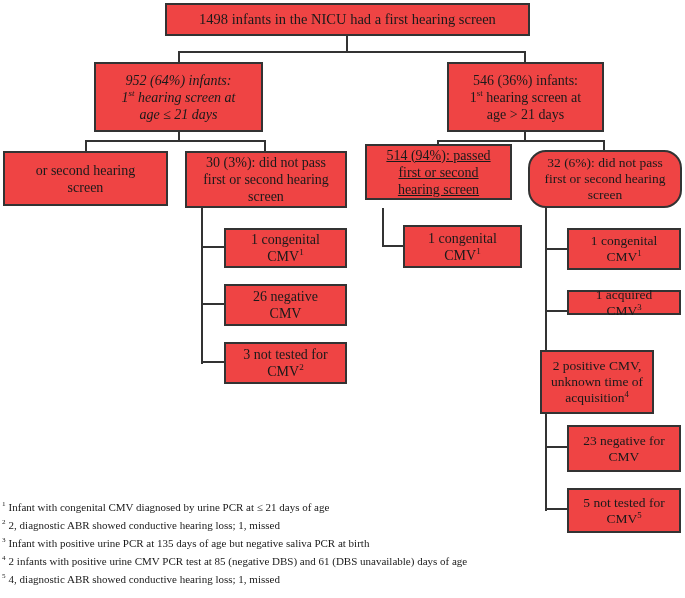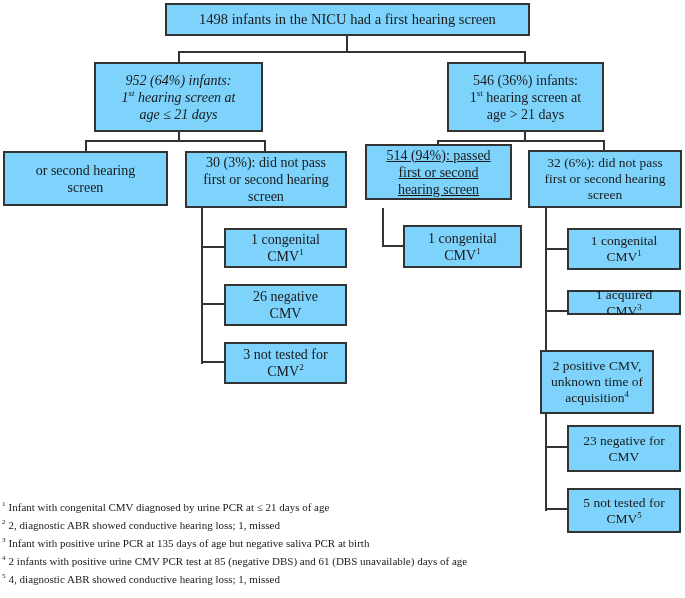--- a/index.html
+++ b/index.html
@@ -2,21 +2,21 @@
 <html><head>
 <meta charset="utf-8">
 <style>
   html, body { margin:0; padding:0; background:#ffffff; }
   .canvas {
     position:relative; width:685px; height:598px; background:#ffffff;
     font-family:"Liberation Serif", serif; color:#1a1a1a; overflow:hidden;
   }
   .node {
     position:absolute; box-sizing:border-box;
-    border:2px solid #333333; background:#7dd3fc;
+    border:2px solid #333333; background:#ef4444;
     display:flex; flex-direction:column; align-items:center; justify-content:center;
     text-align:center; font-size:14px; line-height:17px;
   }
   .node .ln { white-space:nowrap; }
   .node.sm { font-size:13.5px; line-height:16px; }
   .vline, .hline { position:absolute; background:#333333; }
   sup { font-size:0.65em; line-height:0; vertical-align:super; }
   .footnotes { position:absolute; left:2px; top:498px; width:681px; }
   .fn { font-size:11px; line-height:18px; white-space:nowrap; }
   .fn sup { margin-right:3px; }
@@ -82,21 +82,21 @@
     <div class="ln">first or second hearing</div>
     <div class="ln">screen</div>
   </div>
 
   <div class="node" style="left:365px;top:144px;width:147px;height:56px;text-decoration:underline;">
     <div class="ln">514 (94%): passed</div>
     <div class="ln">first or second</div>
     <div class="ln">hearing screen</div>
   </div>
 
-  <div class="node sm" style="left:528px;top:150px;width:154px;height:58px;">
+  <div class="node sm" style="left:528px;top:150px;width:154px;height:58px;border-radius:18px;">
     <div class="ln">32 (6%): did not pass</div>
     <div class="ln">first or second hearing</div>
     <div class="ln">screen</div>
   </div>
 
   <div class="node" style="left:224px;top:228px;width:123px;height:40px;">
     <div class="ln">1 congenital</div>
     <div class="ln"><span>CMV</span><sup>1</sup></div>
   </div>
 

